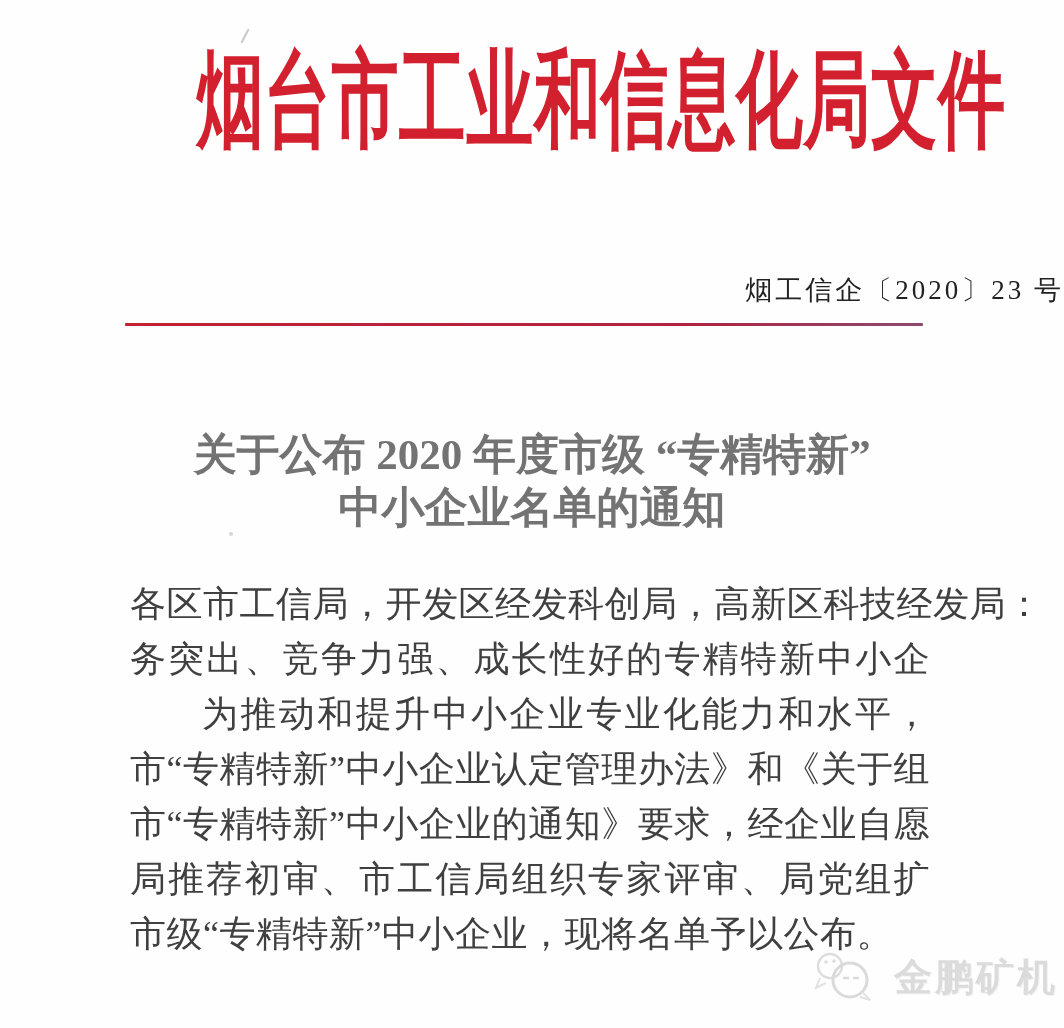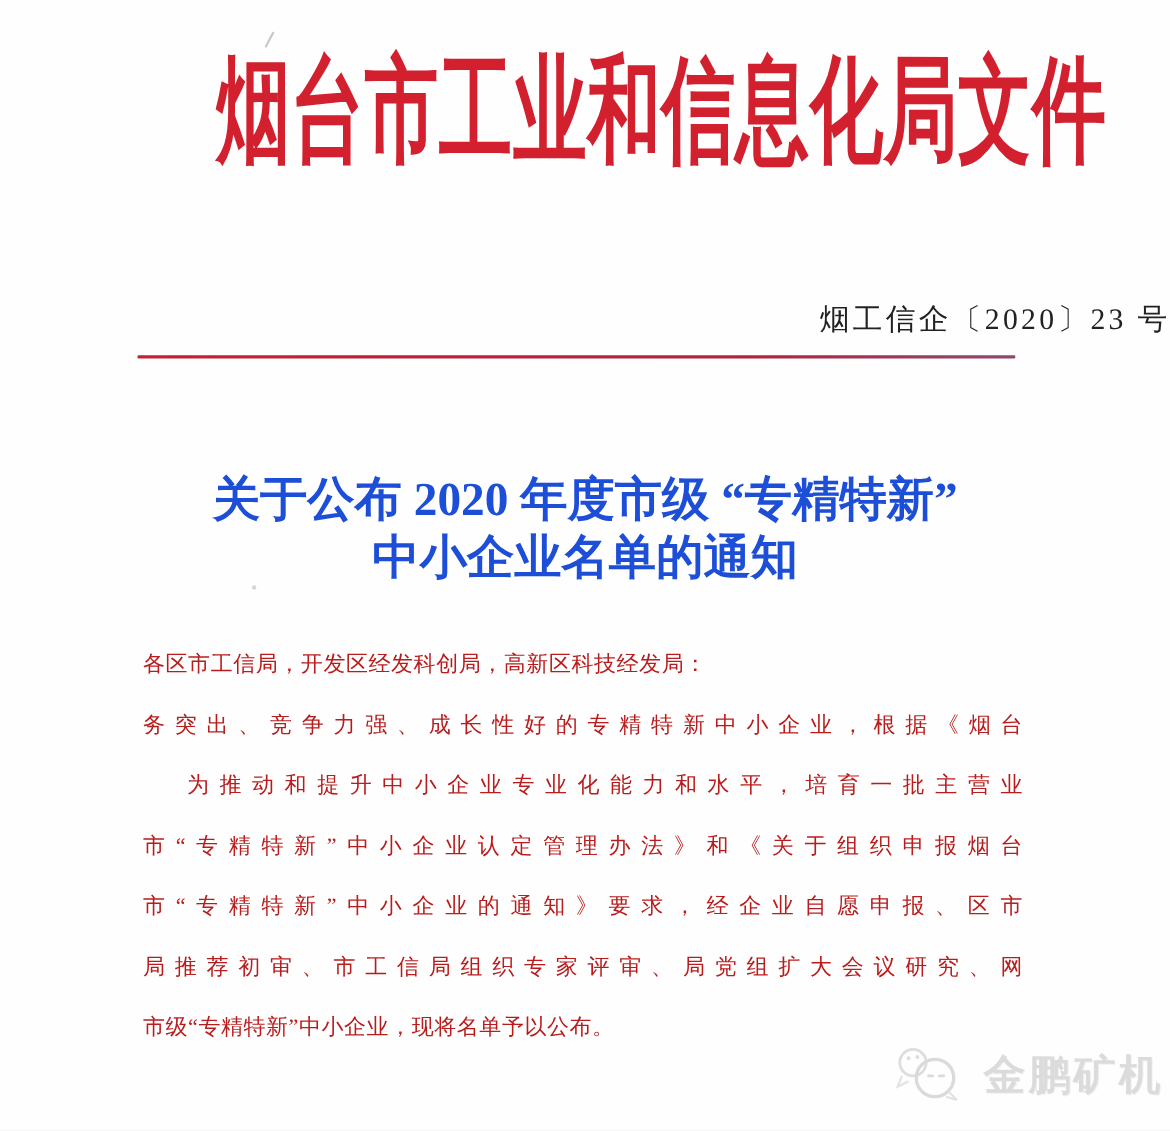--- a/index.html
+++ b/index.html
@@ -53,31 +53,31 @@
   
   .doc-title {
     position: absolute;
     top: 428px;
     left: 0;
     width: 100%;
     text-align: center;
     font-weight: bold;
     font-size: 43px;
     line-height: 53px;
-    color: #1d4ed8;
+    color: #737373;
   }
   .doc-title .t-line { display: block; }
   
   .body-text {
     position: absolute;
     top: 577px;
     left: 130px;
     width: 800px;
-    font-size: 20px;
-    color: #b91c1c;
+    font-size: 36px;
+    color: #404040;
     letter-spacing: 0.5px;
   }
   .body-text .line {
     height: 55px;
     line-height: 55px;
     white-space: nowrap;
   }
   .body-text .justify {
     white-space: normal;
     text-align: justify;

